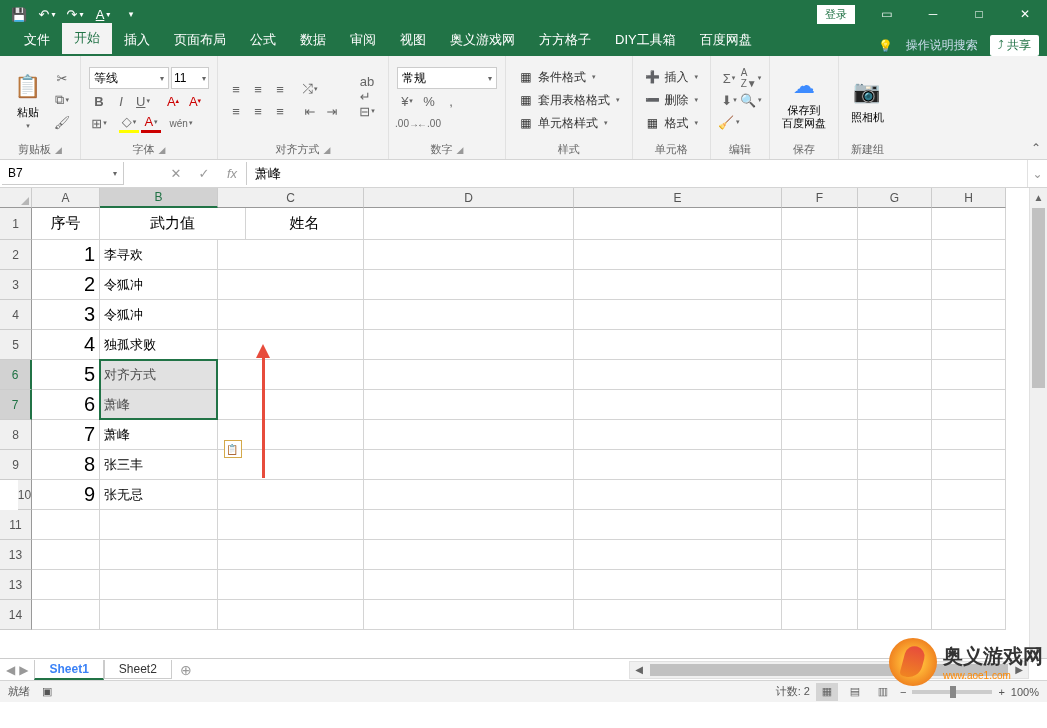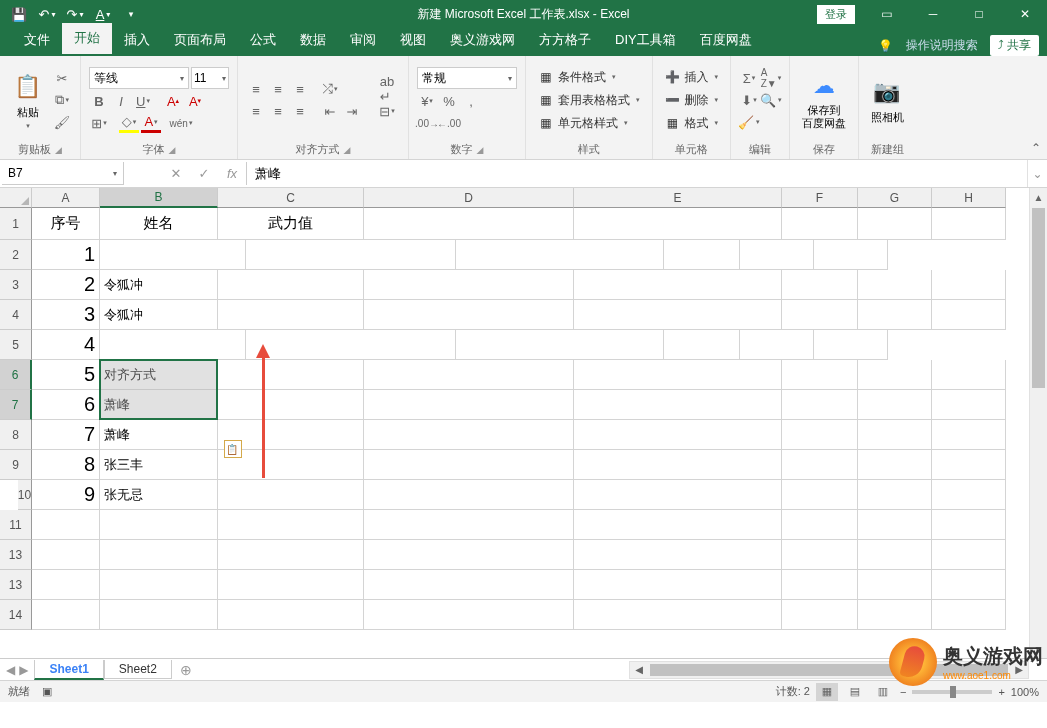--- a/index.html
+++ b/index.html
@@ -28,21 +28,21 @@
 .rgroup-body { flex: 1; display: flex; align-items: center; gap: 4px; }
 .rgroup-label { font-size: 11px; color: #666; display: flex; align-items: center; gap: 4px; padding-top: 2px; }
 .rgroup-label .launcher { font-size: 9px; color: #999; }
 .big-btn { display: flex; flex-direction: column; align-items: center; gap: 2px; padding: 2px 4px; }
 .big-btn .ic { width: 32px; height: 32px; display: flex; align-items: center; justify-content: center; font-size: 22px; }
 .big-btn .lbl { font-size: 11px; }
 .side-col { display: flex; flex-direction: column; gap: 2px; }
 .small-btn { width: 20px; height: 20px; display: flex; align-items: center; justify-content: center; font-size: 13px; color: #666; }
 .small-btn.dd::after { content: "▾"; font-size: 7px; margin-left: 1px; color: #666; }
 .font-row1 { display: flex; gap: 2px; align-items: center; }
-.font-name { width: 100px; height: 22px; border: 1px solid #ccc; background: #fff; padding: 0 4px; display: flex; align-items: center; justify-content: space-between; font-size: 12px; }
+.font-name { width: 80px; height: 22px; border: 1px solid #ccc; background: #fff; padding: 0 4px; display: flex; align-items: center; justify-content: space-between; font-size: 12px; }
 .font-size { width: 38px; height: 22px; border: 1px solid #ccc; background: #fff; padding: 0 2px; display: flex; align-items: center; justify-content: space-between; font-size: 12px; }
 .dd-arrow { font-size: 8px; color: #666; }
 .font-col { display: flex; flex-direction: column; gap: 2px; }
 .icon-row { display: flex; gap: 2px; }
 .menu-item { display: flex; align-items: center; gap: 4px; font-size: 12px; color: #333; padding: 2px 4px; white-space: nowrap; }
 .menu-item .ic { width: 16px; height: 16px; display: flex; align-items: center; justify-content: center; }
 .menu-item.dd::after { content: "▾"; font-size: 7px; margin-left: 2px; color: #666; }
 .ribbon-collapse { position: absolute; right: 6px; bottom: 4px; color: #666; }
 
 
@@ -111,21 +111,20 @@
 <div class="titlebar">
   <div class="qat">
     <div class="qat-btn">💾</div>
     <div class="qat-btn dd">↶</div>
     <div class="qat-btn dd">↷</div>
     <div class="qat-btn dd">
         <u>A</u>
       </div>
     <div class="qat-btn" style="font-size:9px">▾</div>
   </div>
-  <div class="title-center">新建 Microsoft Excel 工作表.xlsx - Excel</div>
   <div class="title-right">
     <div class="login-btn">登录</div>
     <div class="win-btn">▭</div>
     <div class="win-btn">─</div>
     <div class="win-btn">□</div>
     <div class="win-btn">✕</div>
   </div>
 </div>
 
 <div class="ribbon-tabs">
@@ -399,30 +398,31 @@
       <div class="row-h" style="height: 30px;">9</div>
       <div class="row-h" style="height: 30px; margin-left: 18px;">10</div>
       <div class="row-h" style="height: 30px;">11</div>
       <div class="row-h" style="height: 30px;">13</div>
       <div class="row-h" style="height: 30px;">13</div>
       <div class="row-h" style="height: 30px;">14</div>
     </div>
   <div class="cells" id="cells">
       <div class="cell-row">
         <div class="cell header-cell" style="width: 68px; height: 32px;">序号</div>
+        <div class="cell header-cell" style="width: 146px; height: 32px;">武力值</div>
         <div class="cell header-cell" style="width: 118px; height: 32px;">姓名</div>
-        <div class="cell header-cell" style="width: 146px; height: 32px;">武力值</div>
         <div class="cell" style="width: 210px; height: 32px;"></div>
         <div class="cell" style="width: 208px; height: 32px;"></div>
         <div class="cell" style="width: 76px; height: 32px;"></div>
         <div class="cell" style="width: 74px; height: 32px;"></div>
         <div class="cell" style="width: 74px; height: 32px;"></div>
       </div>
       <div class="cell-row">
         <div class="cell num" style="width: 68px; height: 30px;">1</div>
+        <div class="cell" style="width: 118px; height: 30px;">李寻欢</div>
         <div class="cell" style="width: 146px; height: 30px;"></div>
         <div class="cell" style="width: 210px; height: 30px;"></div>
         <div class="cell" style="width: 208px; height: 30px;"></div>
         <div class="cell" style="width: 76px; height: 30px;"></div>
         <div class="cell" style="width: 74px; height: 30px;"></div>
         <div class="cell" style="width: 74px; height: 30px;"></div>
       </div>
       <div class="cell-row">
         <div class="cell num" style="width: 68px; height: 30px;">2</div>
         <div class="cell" style="width: 118px; height: 30px;">令狐冲</div>
@@ -438,20 +438,21 @@
         <div class="cell" style="width: 118px; height: 30px;">令狐冲</div>
         <div class="cell" style="width: 146px; height: 30px;"></div>
         <div class="cell" style="width: 210px; height: 30px;"></div>
         <div class="cell" style="width: 208px; height: 30px;"></div>
         <div class="cell" style="width: 76px; height: 30px;"></div>
         <div class="cell" style="width: 74px; height: 30px;"></div>
         <div class="cell" style="width: 74px; height: 30px;"></div>
       </div>
       <div class="cell-row">
         <div class="cell num" style="width: 68px; height: 30px;">4</div>
+        <div class="cell" style="width: 118px; height: 30px;">独孤求败</div>
         <div class="cell" style="width: 146px; height: 30px;"></div>
         <div class="cell" style="width: 210px; height: 30px;"></div>
         <div class="cell" style="width: 208px; height: 30px;"></div>
         <div class="cell" style="width: 76px; height: 30px;"></div>
         <div class="cell" style="width: 74px; height: 30px;"></div>
         <div class="cell" style="width: 74px; height: 30px;"></div>
       </div>
       <div class="cell-row">
         <div class="cell num" style="width: 68px; height: 30px;">5</div>
         <div class="cell" style="width: 118px; height: 30px;">对齐方式</div>

